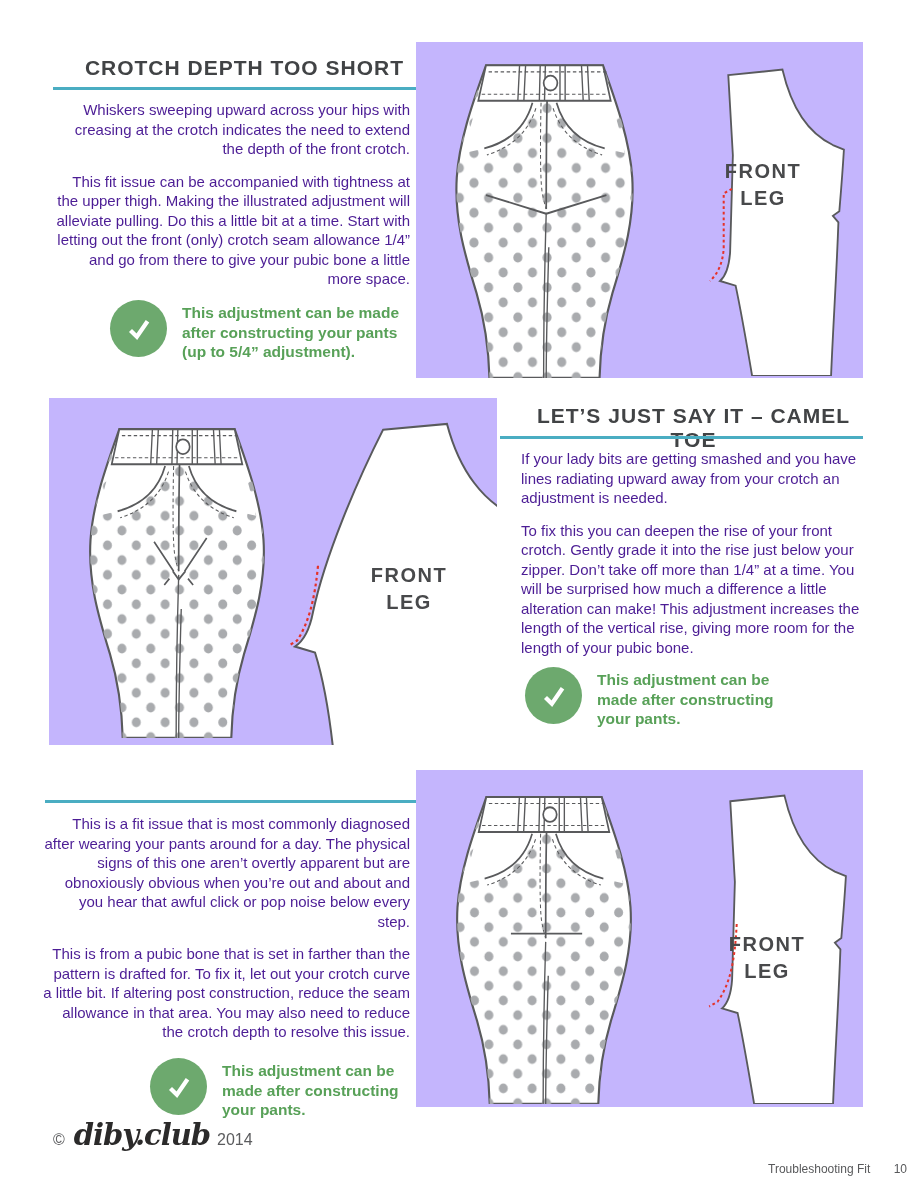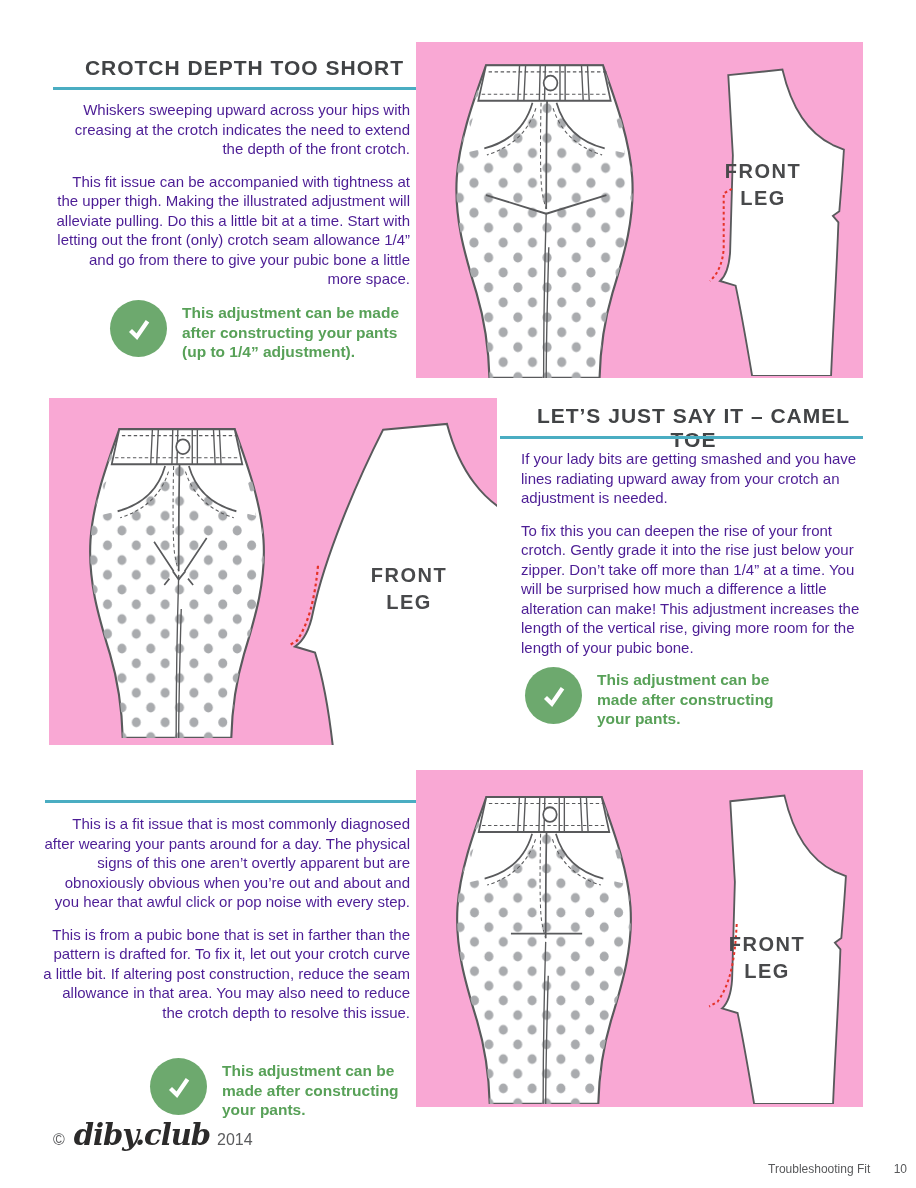--- a/index.html
+++ b/index.html
@@ -14,21 +14,21 @@
   .align-right{text-align:right;}
   .align-left{text-align:left;}
 
   .note{position:absolute;display:flex;align-items:flex-start;}
   .check-circle{flex:0 0 auto;width:57px;height:57px;border-radius:50%;
                 background:#6da96e;display:flex;align-items:center;justify-content:center;}
   .check-circle svg{width:34px;height:34px;}
   .note-text{margin-left:15px;padding-top:3px;font-weight:bold;font-size:15.5px;
              line-height:19.5px;color:#58a158;}
 
-  .panel{position:absolute;background:#f9a8d4;overflow:hidden;}
+  .panel{position:absolute;background:#c4b5fd;overflow:hidden;}
   .panel svg{position:absolute;}
   .front-leg-label{position:absolute;font-weight:bold;font-size:20px;line-height:27px;
                    letter-spacing:1.5px;color:#48494b;text-align:center;white-space:pre-line;}
 
   .footer-left{position:absolute;left:53px;top:1118px;display:flex;align-items:baseline;
                color:#5b5c5e;font-size:16px;}
   .brand{font-family:"DejaVu Serif",serif;font-style:italic;font-weight:bold;
          font-size:29px;color:#2b2a2a;margin:0 7px 0 9px;letter-spacing:-1px;}
   .footer-right{position:absolute;right:53px;top:1162px;text-align:right;
                 color:#58595b;font-size:12px;}
@@ -46,21 +46,21 @@
     <p>Whiskers sweeping upward across your hips with creasing at the crotch indicates the need to extend the depth of the front crotch.</p>
     <p>This fit issue can be accompanied with tightness at the upper thigh. Making the illustrated adjustment will alleviate pulling. Do this a little bit at a time. Start with letting out the front (only) crotch seam allowance 1/4” and go from there to give your pubic bone a little more space.</p>
   </div>
 
   <div class="note" style="left:110px;top:300px;width:302px;">
     <div class="check-circle">
       <svg viewBox="0 0 24 24">
         <path d="M6,13 L10.5,17.5 L18,6.5" stroke="#ffffff" stroke-width="3" fill="none"></path>
       </svg>
     </div>
-    <div class="note-text" style="width:240px;">This adjustment can be made after constructing your pants (up to 1/4” adjustment).</div>
+    <div class="note-text" style="width:240px;">This adjustment can be made after constructing your pants (up to 5/4” adjustment).</div>
   </div>
 
   <div class="panel" style="left:416px;top:42px;width:447px;height:336px;">
 
     <svg style="left:21px;top:14px;" width="215" height="322" viewBox="0 0 250 345" preserveAspectRatio="none">
       <defs>
         <pattern id="dots1" width="34" height="32" patternUnits="userSpaceOnUse">
           <circle cx="9" cy="8" r="5.3" fill="#a9abae"></circle>
             <circle cx="26" cy="24" r="5.3" fill="#a9abae"></circle>
         </pattern>
@@ -133,21 +133,21 @@
       <svg viewBox="0 0 24 24">
         <path d="M6,13 L10.5,17.5 L18,6.5" stroke="#ffffff" stroke-width="3" fill="none"></path>
       </svg>
     </div>
     <div class="note-text" style="width:212px;">This adjustment can be made after constructing your pants.</div>
   </div>
 
   <div class="rule" style="left:45px;top:800px;width:372px;"></div>
 
   <div class="body-text align-right" style="left:43px;top:814px;width:367px;">
-    <p>This is a fit issue that is most commonly diagnosed after wearing your pants around for a day. The physical signs of this one aren’t overtly apparent but are obnoxiously obvious when you’re out and about and you hear that awful click or pop noise with every step.</p>
+    <p>This is a fit issue that is most commonly diagnosed after wearing your pants around for a day. The physical signs of this one aren’t overtly apparent but are obnoxiously obvious when you’re out and about and you hear that awful click or pop noise below every step.</p>
     <p>This is from a pubic bone that is set in farther than the pattern is drafted for. To fix it, let out your crotch curve a little bit. If altering post construction, reduce the seam allowance in that area. You may also need to reduce the crotch depth to resolve this issue.</p>
   </div>
 
   <div class="note" style="left:150px;top:1058px;width:270px;">
     <div class="check-circle">
       <svg viewBox="0 0 24 24">
         <path d="M6,13 L10.5,17.5 L18,6.5" stroke="#ffffff" stroke-width="3" fill="none"></path>
       </svg>
     </div>
     <div class="note-text" style="width:200px;">This adjustment can be made after constructing your pants.</div>

